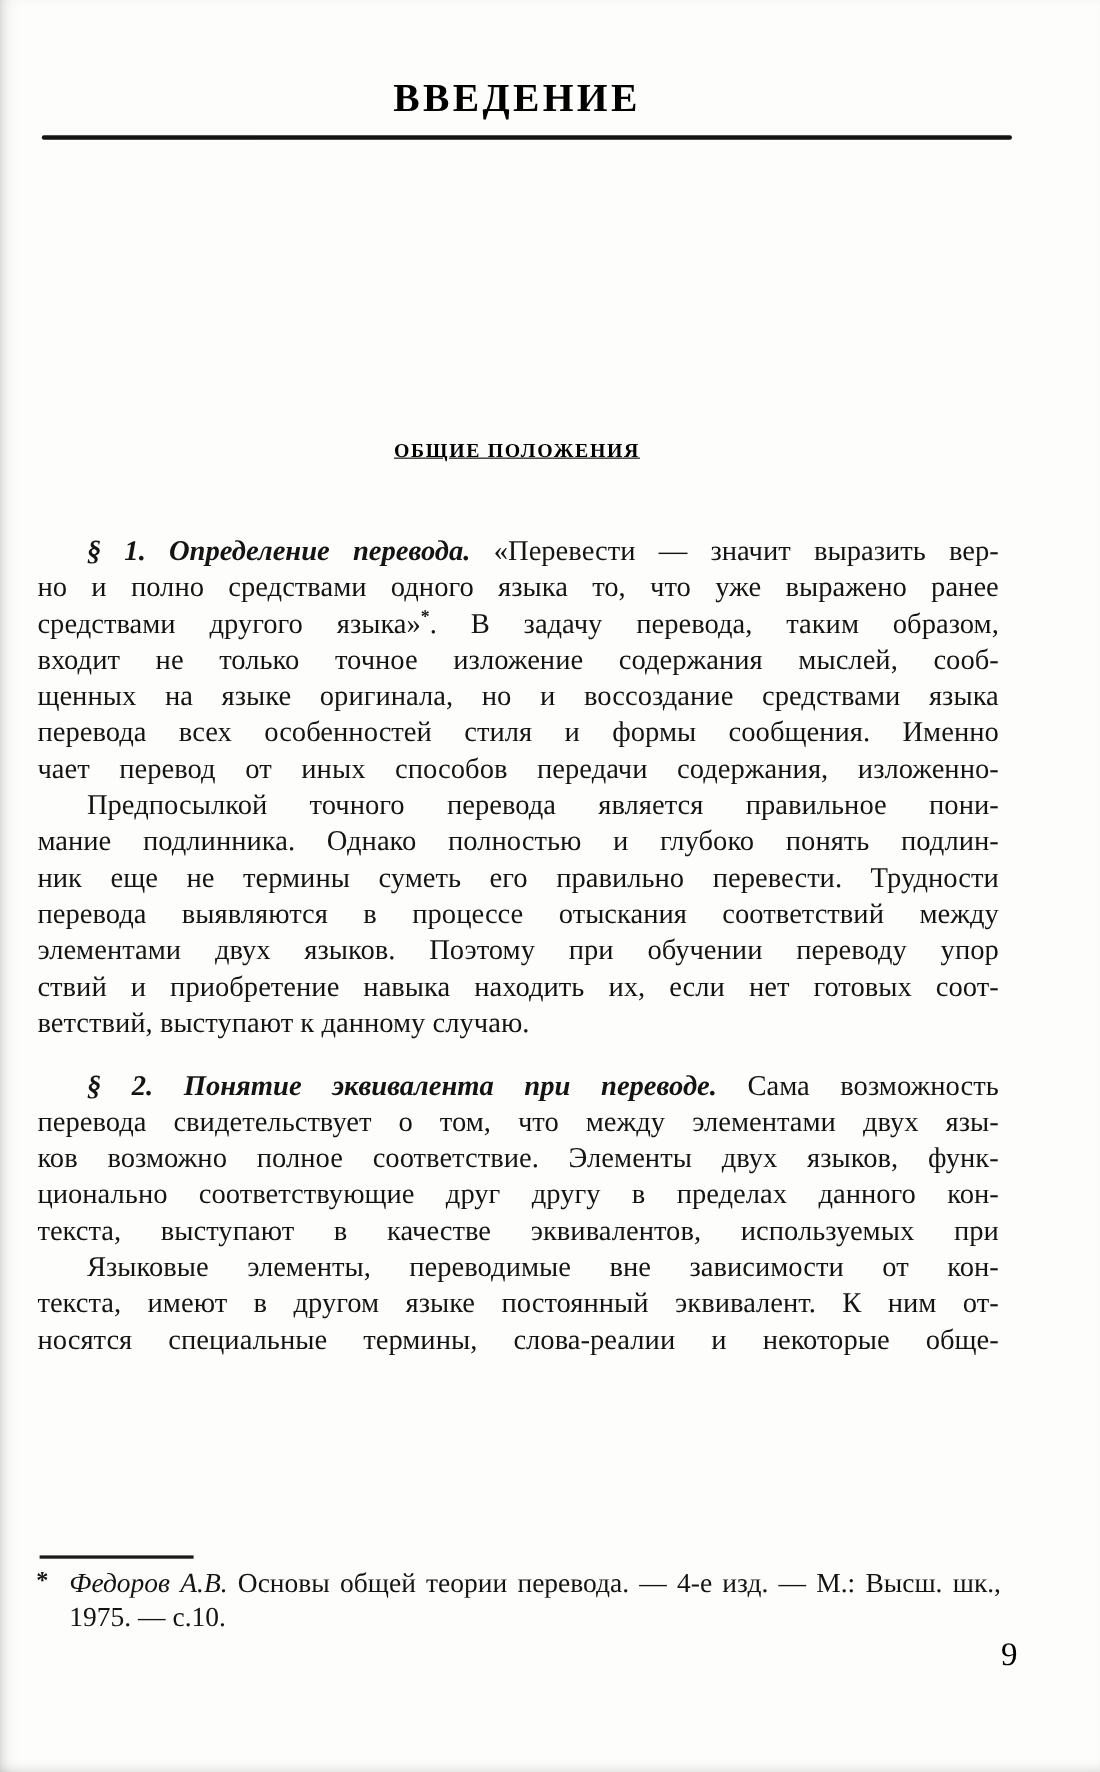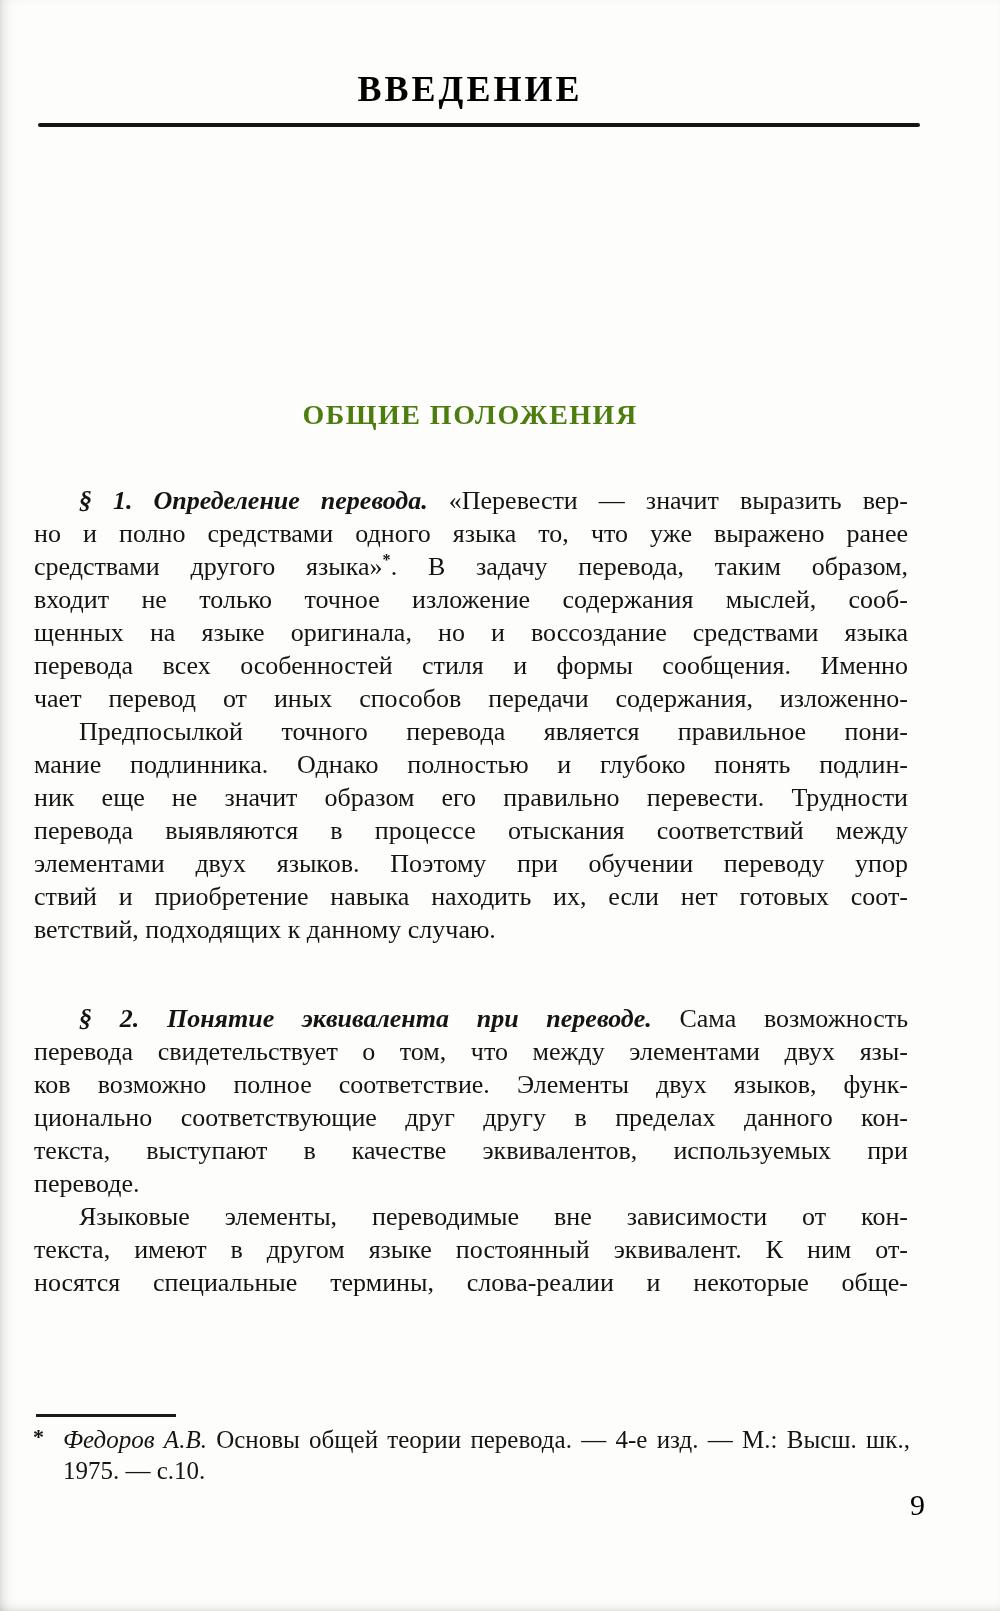--- a/index.html
+++ b/index.html
@@ -36,24 +36,25 @@
     height: 4px;
     background: #151515;
     border-radius: 2px;
   }
   .section-heading {
     position: absolute;
     top: 399px;
     left: 0;
     width: 940px;
     text-align: center;
-    font-size: 28px;
+    font-size: 18px;
     font-weight: bold;
     letter-spacing: 1.5px;
-    color: #4d7c0f;
+    color: #000000;
+    text-decoration: underline;
   }
   .text-block {
     position: absolute;
     top: 484px;
     left: 34px;
     width: 874px;
     font-size: 26px;
     line-height: 33px;
   }
   .line {
@@ -62,21 +63,21 @@
     text-justify: inter-word;
     min-height: 33px;
   }
   .line.para-last {
     text-align-last: left;
   }
   .line.indent {
     text-indent: 45px;
   }
   .line.gap-before {
-    margin-top: 56px;
+    margin-top: 24px;
   }
   .lead-bold {
     font-weight: bold;
     font-style: italic;
   }
   sup.fn-ref {
     font-size: 0.62em;
     vertical-align: super;
     line-height: 0;
     font-weight: bold;
@@ -132,31 +133,30 @@
   <div class="text-block">
     <div class="line indent"><span class="lead-bold">§ 1. Определение перевода.</span><span> «Перевести — значит выразить вер-</span></div>
     <div class="line">но и полно средствами одного языка то, что уже выражено ранее</div>
     <div class="line"><span>средствами другого языка»</span><sup class="fn-ref">*</sup><span>. В задачу перевода, таким образом,</span></div>
     <div class="line">входит не только точное изложение содержания мыслей, сооб-</div>
     <div class="line">щенных на языке оригинала, но и воссоздание средствами языка</div>
     <div class="line">перевода всех особенностей стиля и формы сообщения. Именно</div>
     <div class="line">чает перевод от иных способов передачи содержания, изложенно-</div>
     <div class="line indent">Предпосылкой точного перевода является правильное пони-</div>
     <div class="line">мание подлинника. Однако полностью и глубоко понять подлин-</div>
-    <div class="line">ник еще не значит образом его правильно перевести. Трудности</div>
+    <div class="line">ник еще не термины суметь его правильно перевести. Трудности</div>
     <div class="line">перевода выявляются в процессе отыскания соответствий между</div>
     <div class="line">элементами двух языков. Поэтому при обучении переводу упор</div>
     <div class="line">ствий и приобретение навыка находить их, если нет готовых соот-</div>
-    <div class="line para-last">ветствий, подходящих к данному случаю.</div>
+    <div class="line para-last">ветствий, выступают к данному случаю.</div>
     <div class="line indent gap-before"><span class="lead-bold">§ 2. Понятие эквивалента при переводе.</span><span> Сама возможность</span></div>
     <div class="line">перевода свидетельствует о том, что между элементами двух язы-</div>
     <div class="line">ков возможно полное соответствие. Элементы двух языков, функ-</div>
     <div class="line">ционально соответствующие друг другу в пределах данного кон-</div>
     <div class="line">текста, выступают в качестве эквивалентов, используемых при</div>
-    <div class="line para-last">переводе.</div>
     <div class="line indent">Языковые элементы, переводимые вне зависимости от кон-</div>
     <div class="line">текста, имеют в другом языке постоянный эквивалент. К ним от-</div>
     <div class="line">носятся специальные термины, слова-реалии и некоторые обще-</div>
   </div>
 
   <div class="footnote-rule"></div>
 
   <div class="footnote">
     <span class="fn-marker">*</span>
     <div class="fn-line1"><span class="fn-author">Федоров А.В.</span><span> Основы общей теории перевода. — 4-е изд. — М.: Высш. шк.,</span></div>

